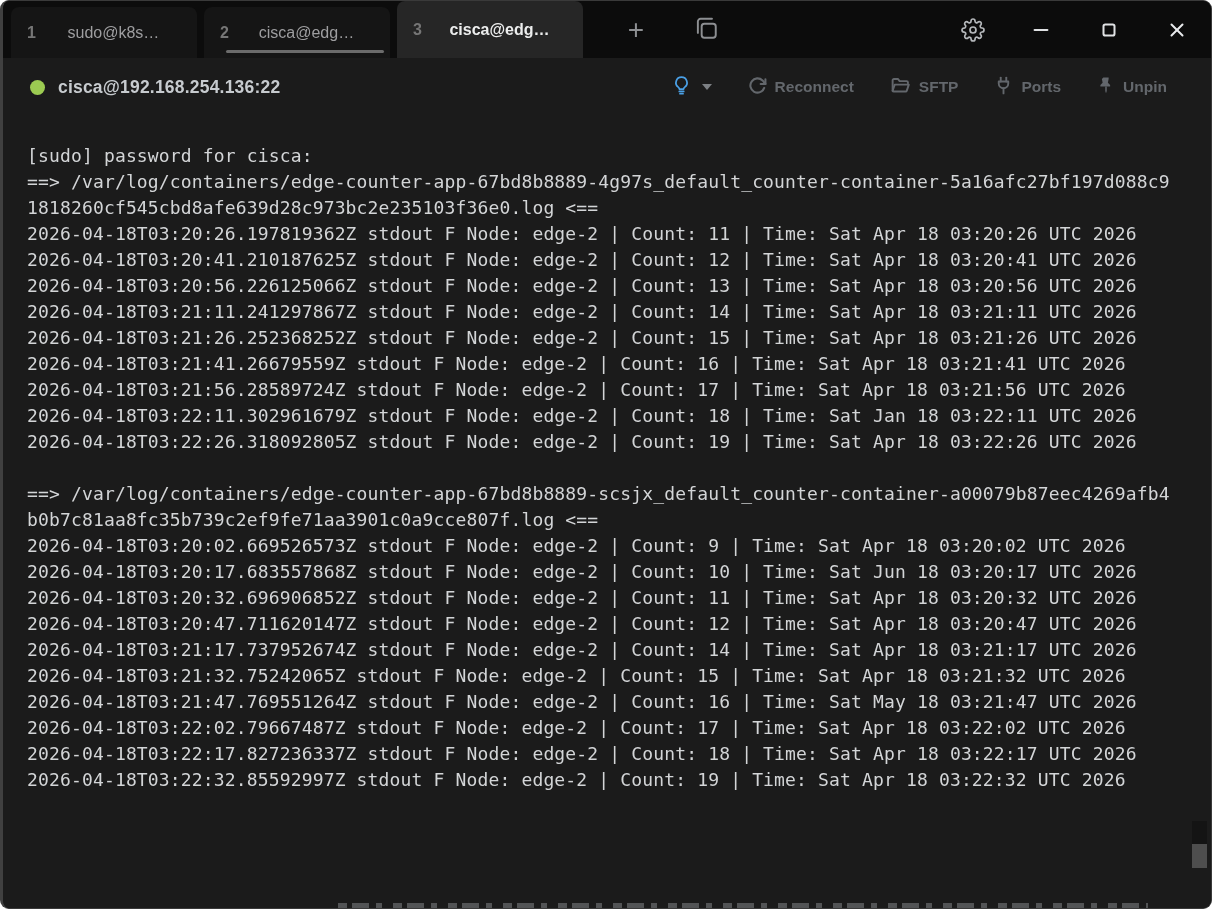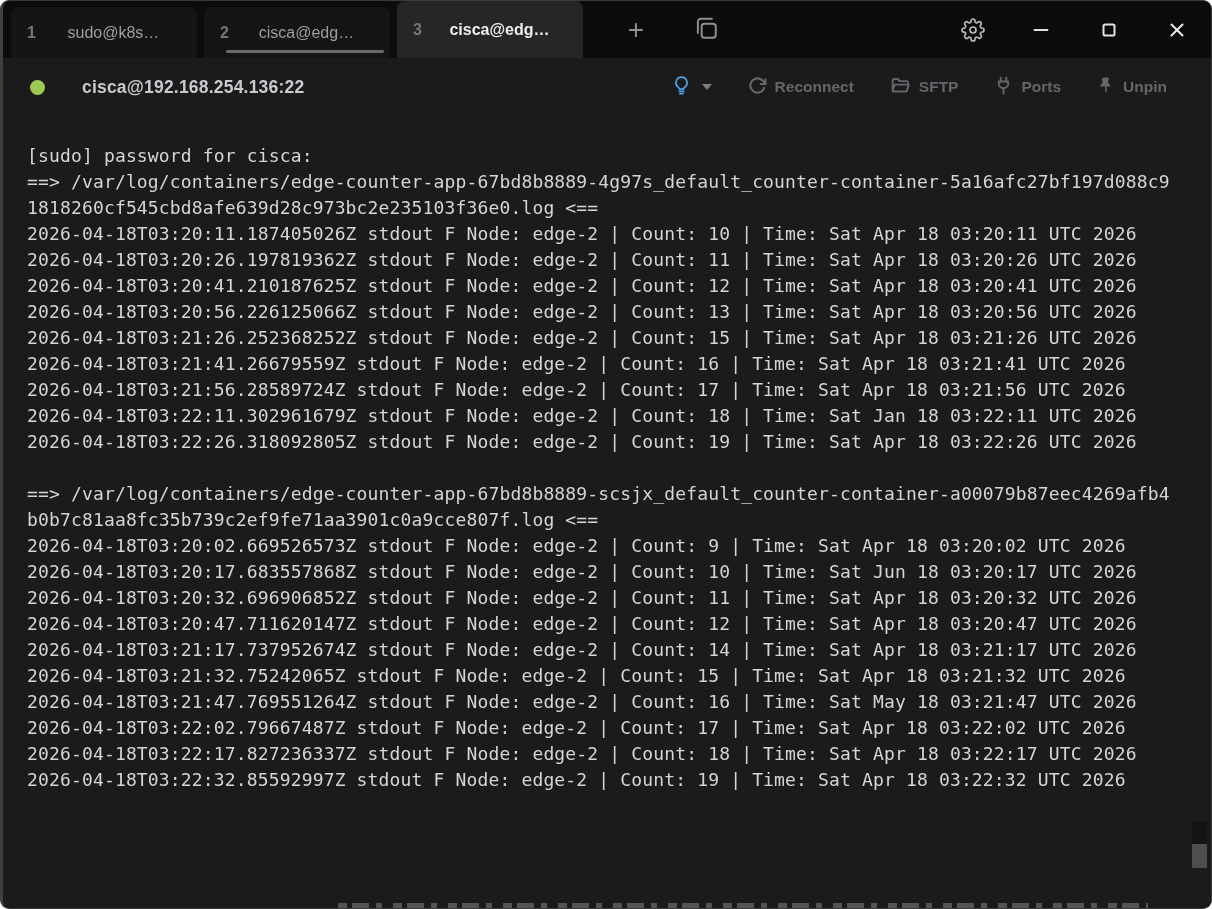--- a/index.html
+++ b/index.html
@@ -46,21 +46,21 @@
   .tab-btn.layout { margin-left:18px; }
   .tabbar-spacer { flex:1; }
   .win-btn {
     width:68px; display:flex; align-items:center; justify-content:center;
   }
   .win-btn svg { display:block; }
 
   
   .session-bar {
     height:58px; flex:0 0 58px; background:#1b1b1b;
-    display:flex; align-items:center; padding:0 44px 0 27px;gap:24px;
+    display:flex; align-items:center; padding:0 44px 0 27px;
   }
   .status-dot { width:15px; height:15px; border-radius:50%; margin-right:13px; }
   .session-title {
     font-size:17.5px; font-weight:bold; color:#c7cbcf; letter-spacing:.2px;
   }
   .session-actions {
     margin-left:auto; display:flex; align-items:center; gap:36px;
   }
   .action {
     display:flex; align-items:center; gap:8px;
@@ -238,28 +238,28 @@
   </div>
 
   <div class="terminal">
 
       <div class="term-line">[sudo] password for cisca:</div>
 
       <div class="term-line">==&gt; /var/log/containers/edge-counter-app-67bd8b8889-4g97s_default_counter-container-5a16afc27bf197d088c9</div>
 
       <div class="term-line">1818260cf545cbd8afe639d28c973bc2e235103f36e0.log &lt;==</div>
 
-      <div class="term-line">2026-04-18T03:20:11.187405026Z stdout F Node: edge-2 | Count: 10 | Time: Sat Apr 18 03:20:11 UTC 2026</div>
 
       <div class="term-line">2026-04-18T03:20:26.197819362Z stdout F Node: edge-2 | Count: 11 | Time: Sat Apr 18 03:20:26 UTC 2026</div>
 
       <div class="term-line">2026-04-18T03:20:41.210187625Z stdout F Node: edge-2 | Count: 12 | Time: Sat Apr 18 03:20:41 UTC 2026</div>
 
       <div class="term-line">2026-04-18T03:20:56.226125066Z stdout F Node: edge-2 | Count: 13 | Time: Sat Apr 18 03:20:56 UTC 2026</div>
 
+      <div class="term-line">2026-04-18T03:21:11.241297867Z stdout F Node: edge-2 | Count: 14 | Time: Sat Apr 18 03:21:11 UTC 2026</div>
 
       <div class="term-line">2026-04-18T03:21:26.252368252Z stdout F Node: edge-2 | Count: 15 | Time: Sat Apr 18 03:21:26 UTC 2026</div>
 
       <div class="term-line">2026-04-18T03:21:41.26679559Z stdout F Node: edge-2 | Count: 16 | Time: Sat Apr 18 03:21:41 UTC 2026</div>
 
       <div class="term-line">2026-04-18T03:21:56.28589724Z stdout F Node: edge-2 | Count: 17 | Time: Sat Apr 18 03:21:56 UTC 2026</div>
 
       <div class="term-line">2026-04-18T03:22:11.302961679Z stdout F Node: edge-2 | Count: 18 | Time: Sat Jan 18 03:22:11 UTC 2026</div>
 
       <div class="term-line">2026-04-18T03:22:26.318092805Z stdout F Node: edge-2 | Count: 19 | Time: Sat Apr 18 03:22:26 UTC 2026</div>

